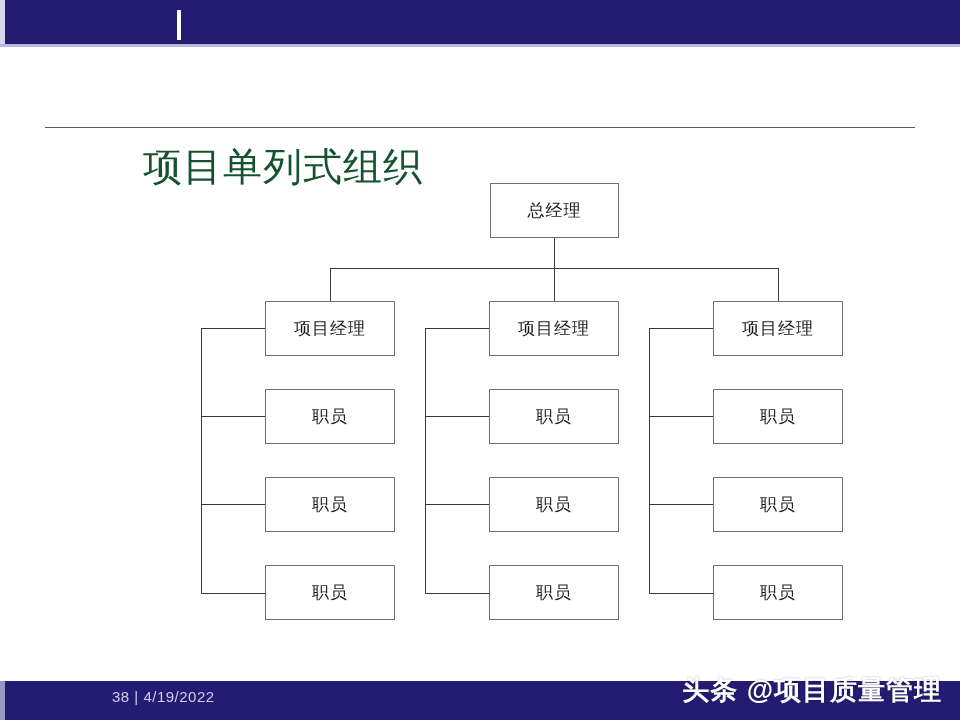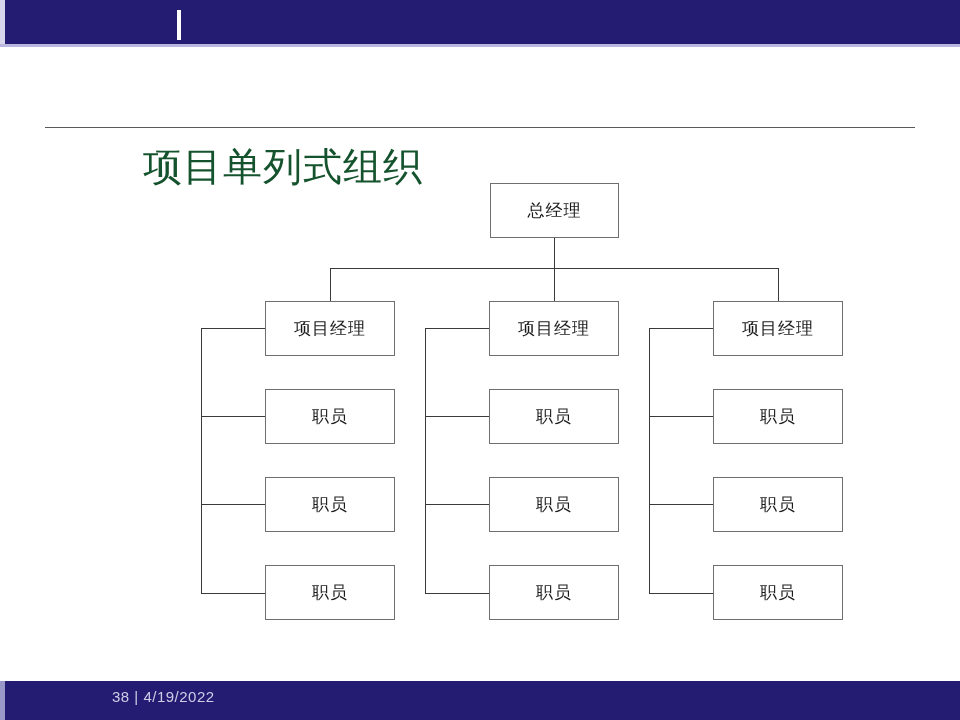--- a/index.html
+++ b/index.html
@@ -167,14 +167,15 @@
     <div class="conn v" style="left:649px; top:323px; height:265px;"></div>
     <div class="conn h" style="left:649px; top:323px; width:64px;"></div>
     <div class="conn h" style="left:649px; top:411px; width:64px;"></div>
     <div class="conn h" style="left:649px; top:499px; width:64px;"></div>
     <div class="conn h" style="left:649px; top:588px; width:64px;"></div>
 
   </div>
 
   <div class="band-bottom"></div>
   <div class="footer-meta">38  |  4/19/2022</div>
+  <div class="watermark">头条 @项目质量管理</div>
 
 </div>
 
 </body></html>

